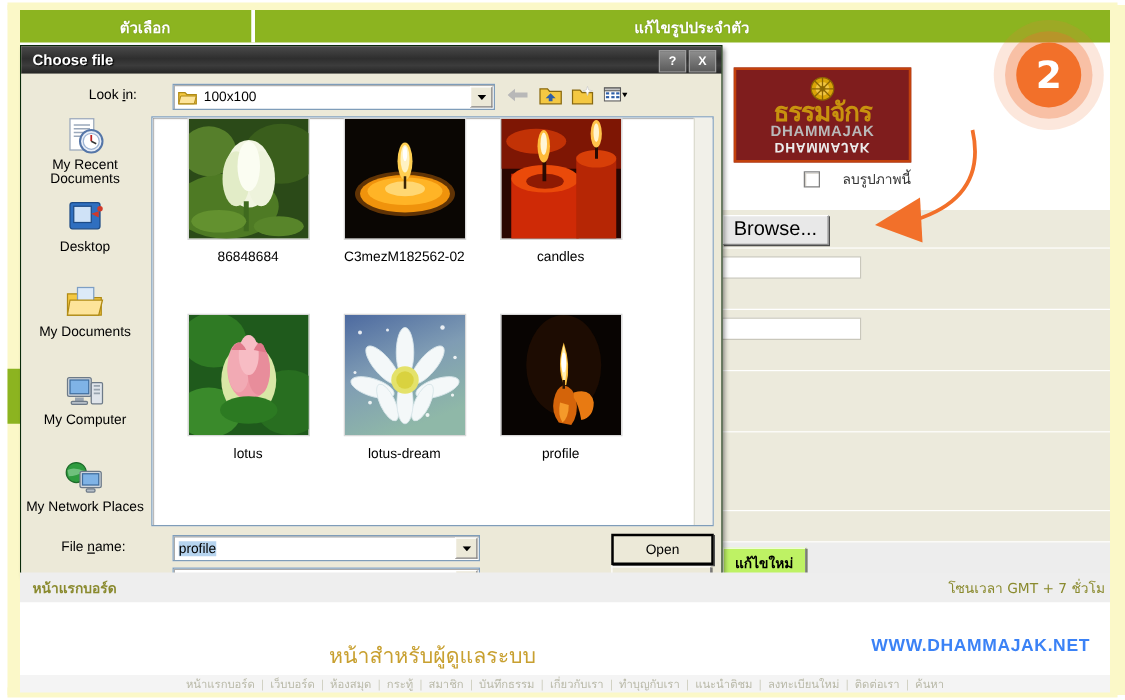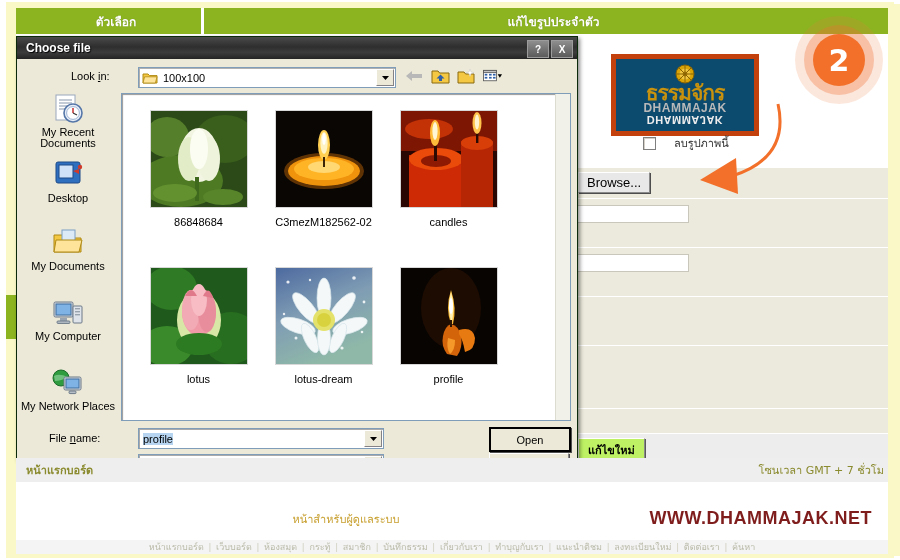--- a/index.html
+++ b/index.html
@@ -48,22 +48,22 @@
     margin-left:15px;
   }
   #topnav .cell-options{width:170px;}
   #topnav .divider{width:3px;background:#ffffff;}
   #topnav .cell-title{flex:1;text-align:right;}
   
   #form-col{
     position:absolute;left:575px;top:34px;width:313px;height:420px;
   }
   .logo-box{
-    position:absolute;left:36px;top:20px;width:138px;height:72px;
-    background:#0c4a6e;border:5px solid #c2410c;
+    position:absolute;left:12px;top:20px;width:138px;height:72px;
+    background:#7f1d1d;border:2px solid #c2410c;
     overflow:hidden;
   }
   .logo-wheel{
     position:absolute;left:50%;top:4px;margin-left:-14px;
     width:28px;height:22px;
   }
   .logo-text{
     position:absolute;left:0;top:24px;width:138px;text-align:center;
     line-height:1;
   }
@@ -96,21 +96,21 @@
   }
   .row-browse{top:134px;height:30px;}
   .row-f1{top:165px;height:48px;}
   .row-f2{top:214px;height:48px;}
   .row-f3{top:263px;height:48px;}
   .row-f4{top:312px;height:62px;}
   .row-f5{top:375px;height:24px;}
   .row-submit{top:400px;height:30px;background:#ededed;}
   .browse-btn{
     position:absolute;left:3px;top:4px;
-    padding:2px 8px;font-size:13px;color:#000;
+    padding:2px 8px;font-size:16px;color:#000;
     background:#e8e8e8;
     border-top:1px solid #fff;border-left:1px solid #fff;
     border-right:1px solid #8a8a8a;border-bottom:1px solid #8a8a8a;
     box-shadow:1px 1px 0 #4d4d4d;
     font-family:"Liberation Sans", sans-serif;
   }
   .field-input{
     position:absolute;left:2px;width:110px;height:16px;
     background:#ffffff;border:1px solid #c9c7bb;
   }
@@ -189,21 +189,21 @@
   .tb-icons{position:absolute;left:388px;top:2px;display:flex;align-items:center;gap:7px;}
   .tb-ico{width:19px;height:18px;display:flex;align-items:center;justify-content:center;}
 
   .file-pane{
     position:absolute;left:104px;top:34px;width:448px;height:326px;
     background:#ffffff;border:1px solid #7f9db9;
     box-shadow:inset 1px 1px 1px #999;
     overflow:hidden;
   }
   .thumbs{
-    display:flex;flex-wrap:wrap;padding:0 0 0 14px;margin-top:16px;
+    display:flex;flex-wrap:wrap;padding:0 0 0 14px;
   }
   .thumb{
     width:125px;height:157px;
     display:flex;flex-direction:column;align-items:center;
   }
   .thumb-img{
     width:96px;height:96px;border:1px solid #d8d8d8;position:relative;overflow:hidden;
   }
   .thumb-name{
     margin-top:8px;font-size:11px;color:#000;text-align:center;
@@ -258,26 +258,26 @@
   .footer-gmt{
     margin-left:auto;margin-right:4px;font-size:11px;color:#8a8a2e;
     font-family:"DejaVu Sans", sans-serif;
   }
   #footer-mid{
     position:absolute;left:16px;top:482px;width:872px;height:56px;
     background:#ffffff;
   }
   .footer-admin{
     position:absolute;left:0;top:28px;width:660px;text-align:center;
-    font-size:11px;color:#c8a030;
+    font-size:17px;color:#c8a030;
     font-family:Liberation Sans, sans-serif;
   }
   .footer-www{
     position:absolute;right:16px;top:26px;
-    font-size:18px;font-weight:bold;color:#7f1d1d;letter-spacing:.5px;
+    font-size:14px;font-weight:bold;color:#3b82f6;letter-spacing:.5px;
   }
   #footer-links{
     position:absolute;left:16px;top:540px;width:872px;height:14px;
     background:#f4f4f4;
     display:flex;align-items:center;justify-content:center;
     overflow:hidden;
   }
   .flink{
     font-size:9px;color:#b9b9a8;font-family:"DejaVu Sans", sans-serif;
     white-space:nowrap;

